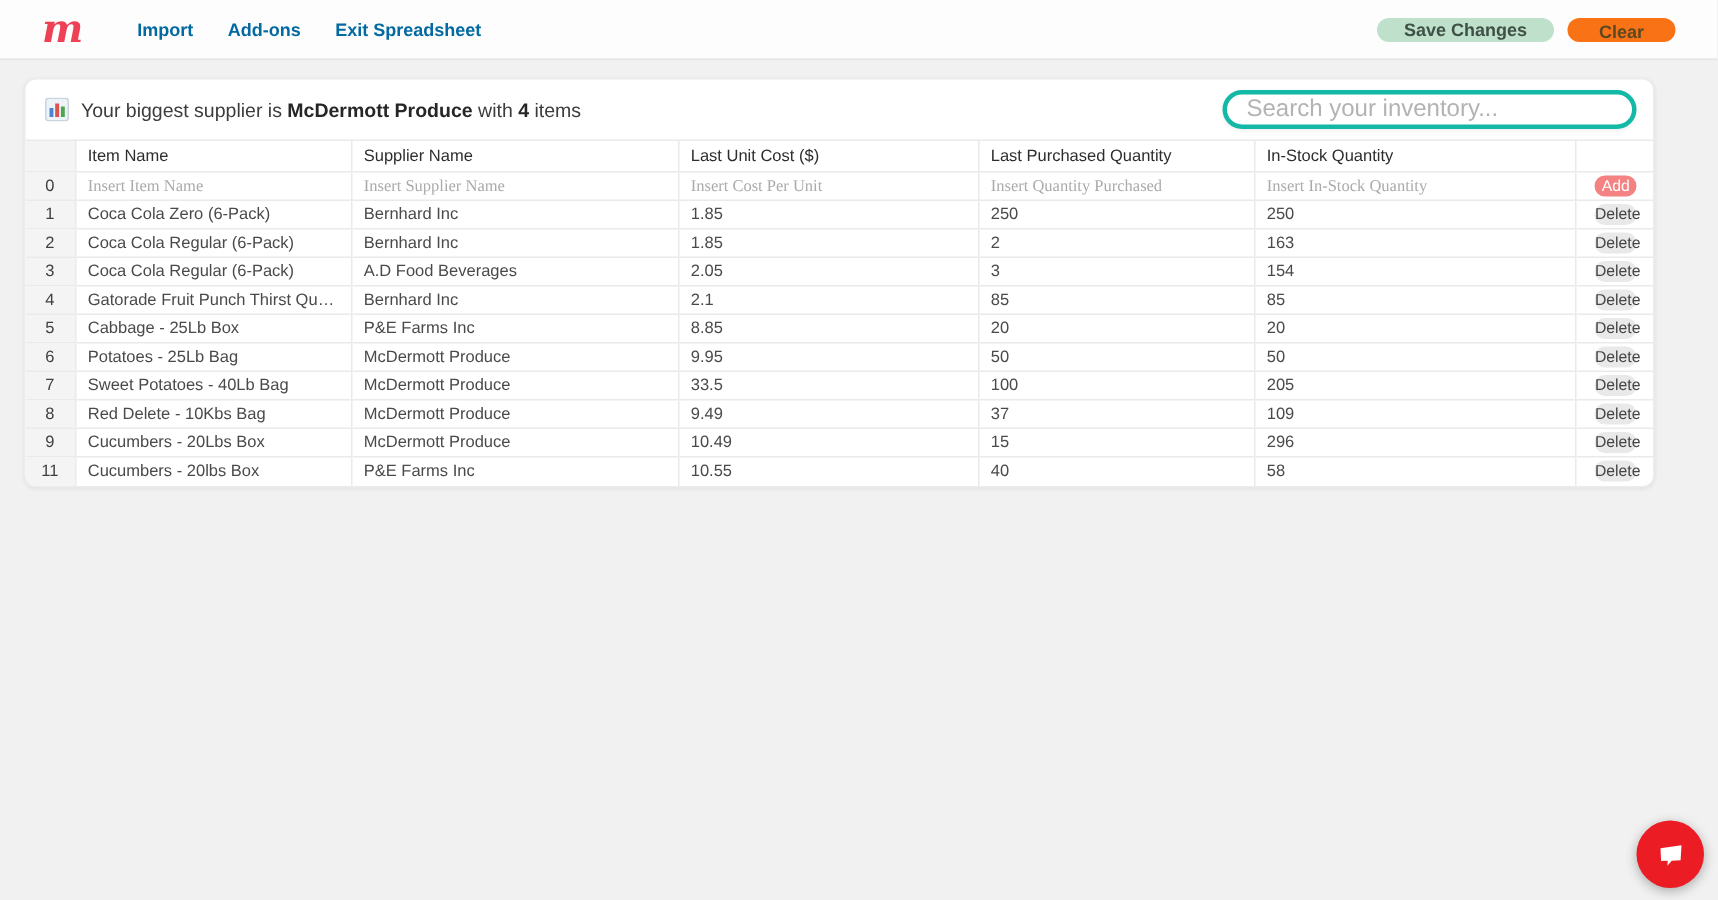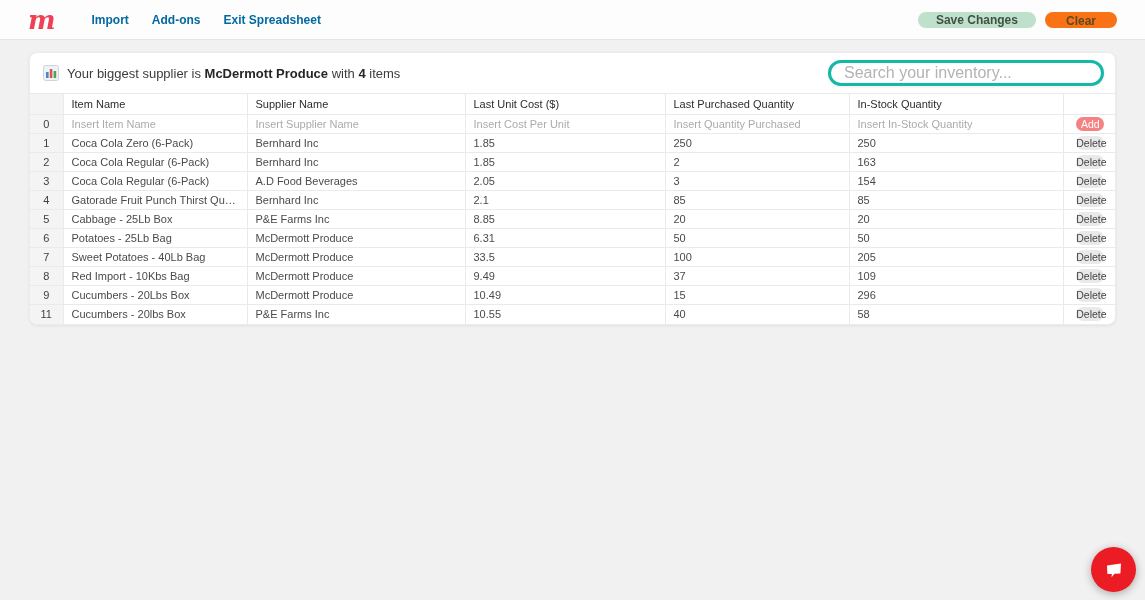--- a/index.html
+++ b/index.html
@@ -20,21 +20,21 @@
   }
   .nav-link { font-size:12px; font-weight:700; color:#0369a1; margin-right:23px; cursor:pointer; }
   .nav-spacer { flex:1; }
   .btn { border:none; border-radius:13px; font-size:12px; font-weight:700; cursor:pointer;
          font-family:"Liberation Sans", sans-serif; height:16px; }
   .btn-save { background:#bfe0ca; color:#3f5146; padding:0 18px; margin-right:9px; }
   .btn-clear { background:#f97316; color:#5d481f; padding:2px 21px; }
 
   
   .card {
-    position:absolute; left:29px; top:52px; width:1087px;
+    position:absolute; left:16px; top:52px; width:1087px;
     background:#fff; border:1px solid #ececec; border-radius:8px;
     box-shadow:0 1px 3px rgba(0,0,0,0.07); overflow:hidden;
   }
   .card-header { display:flex; align-items:center; justify-content:space-between; padding:7px 11px 7px 13px; }
   .banner { display:flex; align-items:center; font-size:13px; color:#3c3c3c; }
   .banner .ico { margin-right:8px; display:inline-flex; }
   .banner span { white-space:pre; }
   .banner .strong { font-weight:700; color:#262626; }
   .search-input {
     width:276px; height:26px; border-radius:14px; border:3px solid #14b8a6;
@@ -43,21 +43,21 @@
   }
   .search-input::placeholder { color:#b3b3b3; }
 
   
   table { width:100%; border-collapse:collapse; table-layout:fixed; font-size:11px; color:#4a4a4a; }
   th, td { border-top:1px solid #eaeaea; border-right:1px solid #eaeaea; padding:3px 8px;
            overflow:hidden; white-space:nowrap; text-overflow:ellipsis; height:19px; }
   th:last-child, td:last-child { border-right:none; }
   th { font-weight:400; color:#2d2d2d; text-align:left; height:21px; }
   .idx { background:#f4f4f4; text-align:center; color:#3f3f3f; padding:3px 2px; }
-  .ph { color:#ababab; }
+  .ph { color:#ababab;font-family:Liberation Serif, serif; }
   .act { text-align:center; padding:2px 4px; }
   .pill { border:none; border-radius:10px; font-size:10.5px; line-height:14px; width:28px;
           padding:0; display:inline-block; text-align:center; cursor:pointer;
           font-family:"Liberation Sans", sans-serif; }
   .add { background:#f58282; color:#ffffff; }
   .del { background:#e9e9e9; color:#454545; }
 
   
   .chat {
     position:absolute; right:9px; bottom:8px; width:45px; height:45px; border-radius:50%;
@@ -171,37 +171,37 @@
           <td>P&amp;E Farms Inc</td>
           <td>8.85</td>
           <td>20</td>
           <td>20</td>
           <td class="act"><button class="pill del">Delete</button></td>
         </tr>
         <tr>
           <td class="idx">6</td>
           <td>Potatoes - 25Lb Bag</td>
           <td>McDermott Produce</td>
-          <td>6.31</td>
+          <td>9.95</td>
           <td>50</td>
           <td>50</td>
           <td class="act"><button class="pill del">Delete</button></td>
         </tr>
         <tr>
           <td class="idx">7</td>
           <td>Sweet Potatoes - 40Lb Bag</td>
           <td>McDermott Produce</td>
           <td>33.5</td>
           <td>100</td>
           <td>205</td>
           <td class="act"><button class="pill del">Delete</button></td>
         </tr>
         <tr>
           <td class="idx">8</td>
-          <td>Red Import - 10Kbs Bag</td>
+          <td>Red Delete - 10Kbs Bag</td>
           <td>McDermott Produce</td>
           <td>9.49</td>
           <td>37</td>
           <td>109</td>
           <td class="act"><button class="pill del">Delete</button></td>
         </tr>
         <tr>
           <td class="idx">9</td>
           <td>Cucumbers - 20Lbs Box</td>
           <td>McDermott Produce</td>

